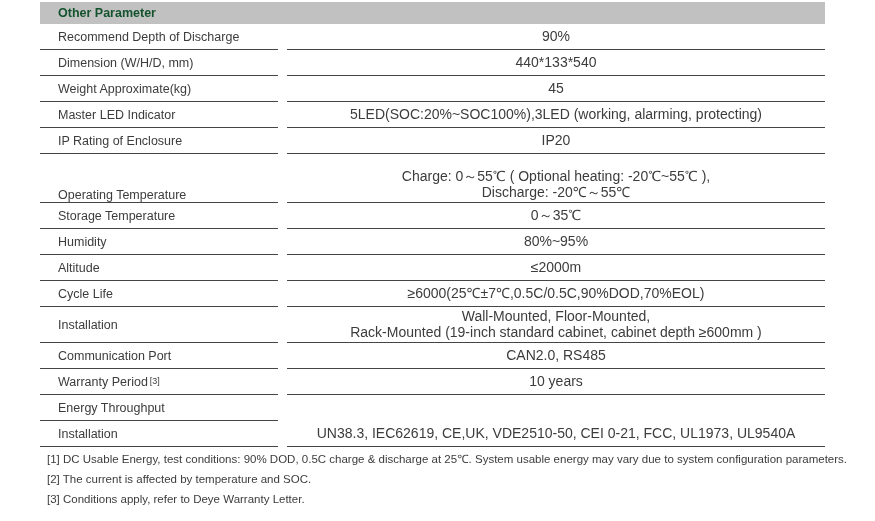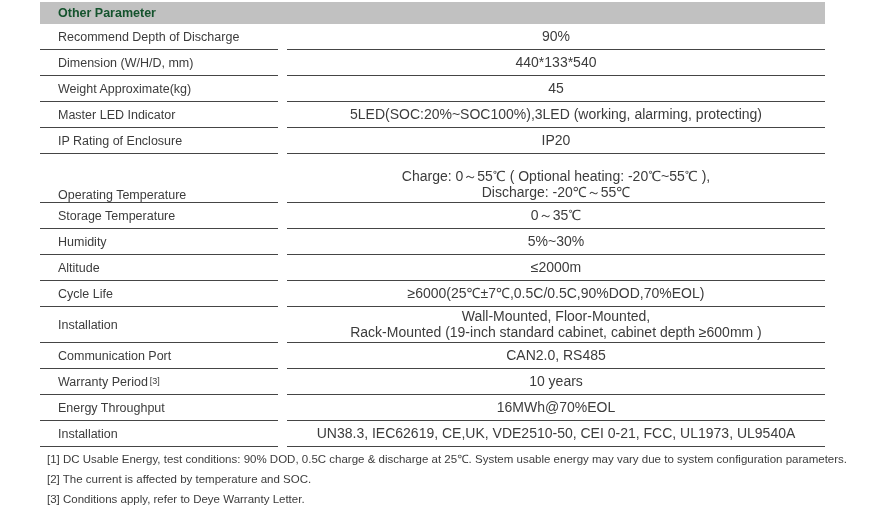--- a/index.html
+++ b/index.html
@@ -128,21 +128,21 @@
           <span>Storage Temperature</span>
         </div>
         <div class="col-gap"></div>
         <div class="cell-value">0～35℃</div>
       </div>
       <div class="spec-row">
         <div class="cell-label">
           <span>Humidity</span>
         </div>
         <div class="col-gap"></div>
-        <div class="cell-value">5%~30%</div>
+        <div class="cell-value">80%~95%</div>
       </div>
       <div class="spec-row">
         <div class="cell-label">
           <span>Altitude</span>
         </div>
         <div class="col-gap"></div>
         <div class="cell-value">≤2000m</div>
       </div>
       <div class="spec-row">
         <div class="cell-label">
@@ -172,21 +172,20 @@
           <sup>[3]</sup>
         </div>
         <div class="col-gap"></div>
         <div class="cell-value">10 years</div>
       </div>
       <div class="spec-row">
         <div class="cell-label">
           <span>Energy Throughput</span>
         </div>
         <div class="col-gap"></div>
-        <div class="cell-value">16MWh@70%EOL</div>
       </div>
       <div class="spec-row">
         <div class="cell-label">
           <span>Installation</span>
         </div>
         <div class="col-gap"></div>
         <div class="cell-value">UN38.3, IEC62619, CE,UK, VDE2510-50, CEI 0-21, FCC, UL1973, UL9540A</div>
       </div>
     </div>
 </div>

